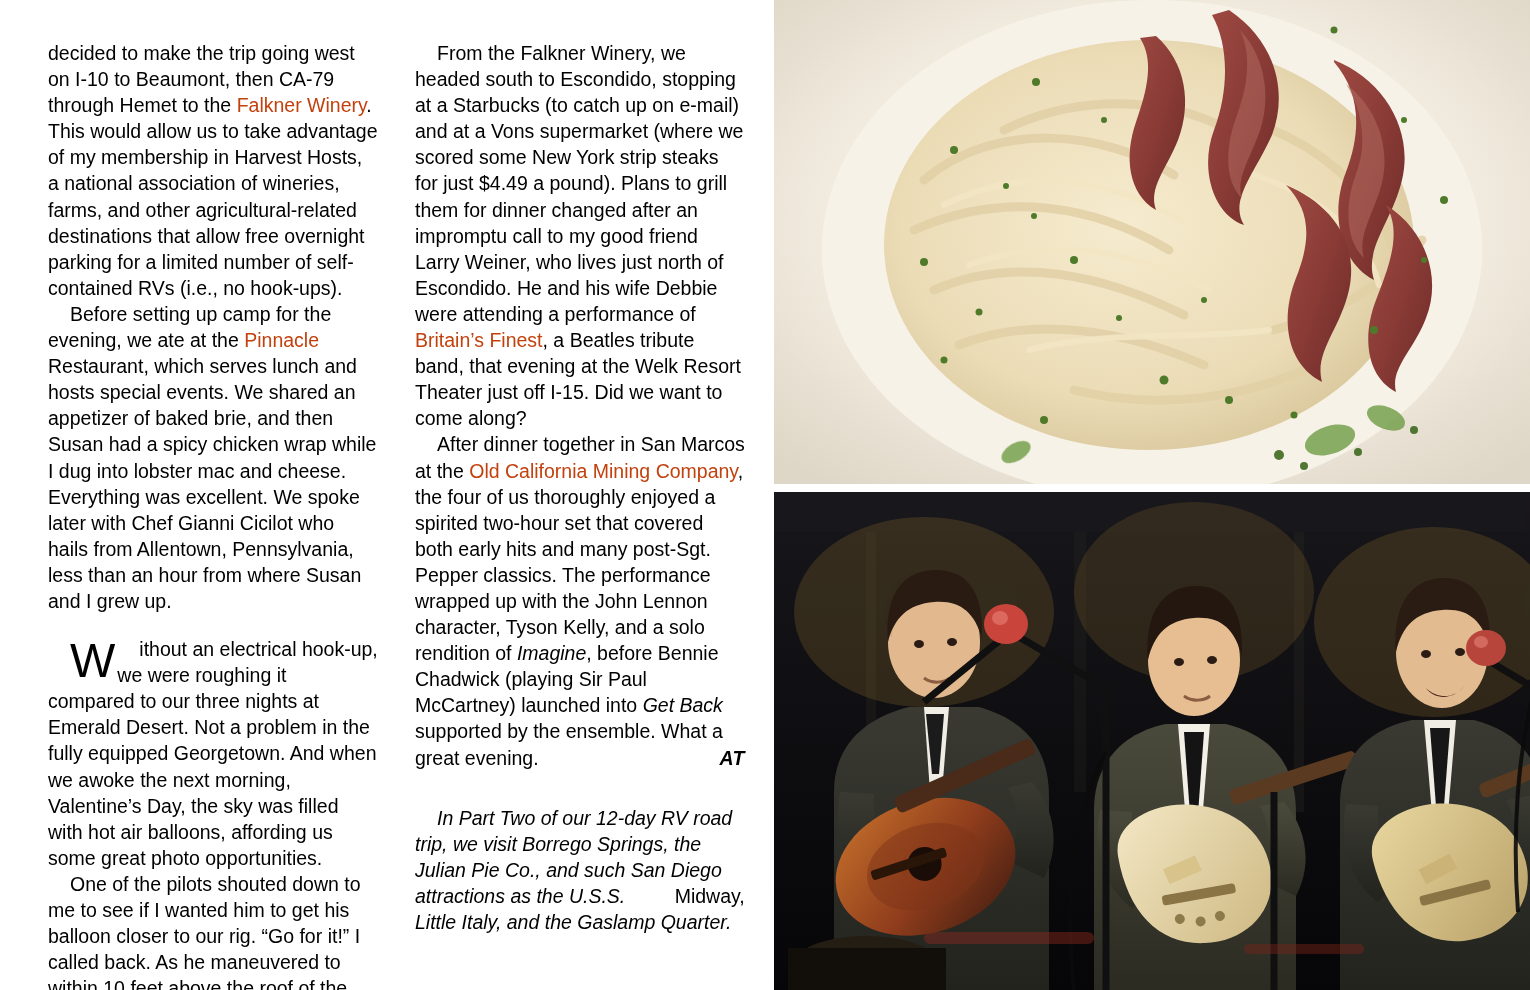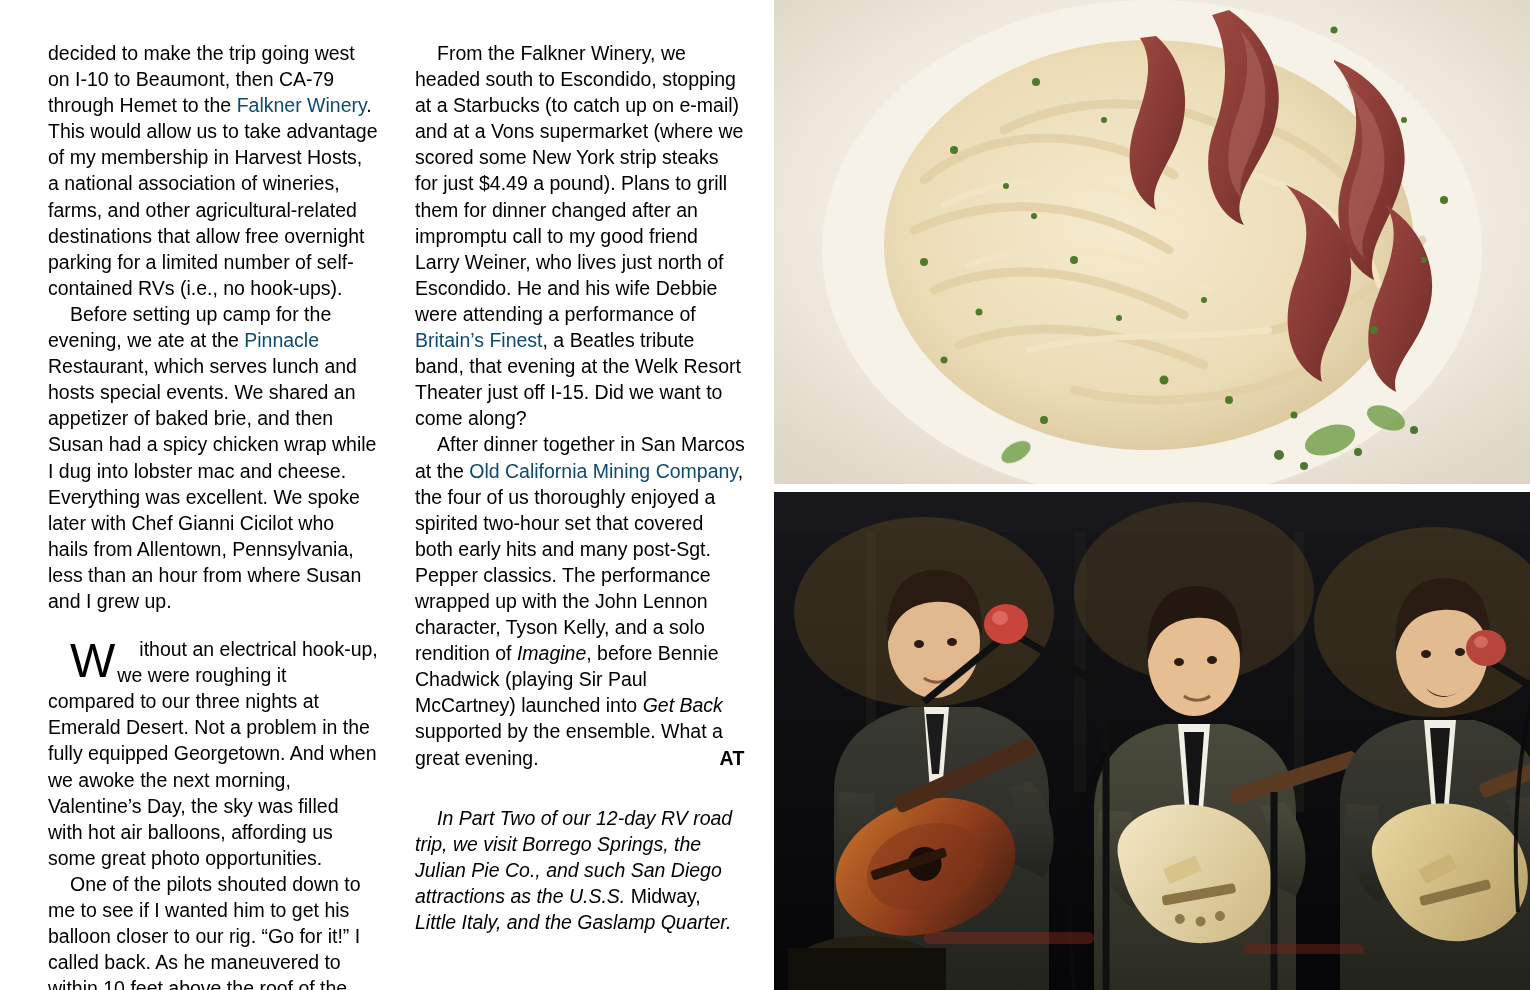--- a/index.html
+++ b/index.html
@@ -29,21 +29,21 @@
   .col.left  { left: 48px; }
   .col.right { left: 415px; }
 
   .col p {
     margin: 0;
     text-indent: 22px;
   }
   .col p.noindent { text-indent: 0; }
 
   a.link {
-    color: #0c4a6e;
+    color: #c2410c;
     text-decoration: none;
   }
 
   
   .dropcap-para {
     margin-top: 22px !important;
     text-indent: 0;
     position: relative;
   }
   .dropcap {
@@ -52,28 +52,29 @@
     line-height: 42px;
     padding: 4px 2px 0 0;
     font-family: "Liberation Sans", sans-serif;
     color: #000;
   }
 
   .end-mark {
     float: right;
     font-weight: bold;
     letter-spacing: 0.5px;
+    font-style: italic;
   }
 
   .teaser {
     margin-top: 34px !important;
     font-style: italic;
     text-indent: 0;
   }
-  .teaser .roman { font-style: normal; }
+  .teaser .roman { font-style: normal; margin-left: 44px; }
 
   .italic { font-style: italic; }
 
   
   .photo {
     position: absolute;
     overflow: hidden;
   }
   #photo-pasta {
     left: 774px; top: 0px;

